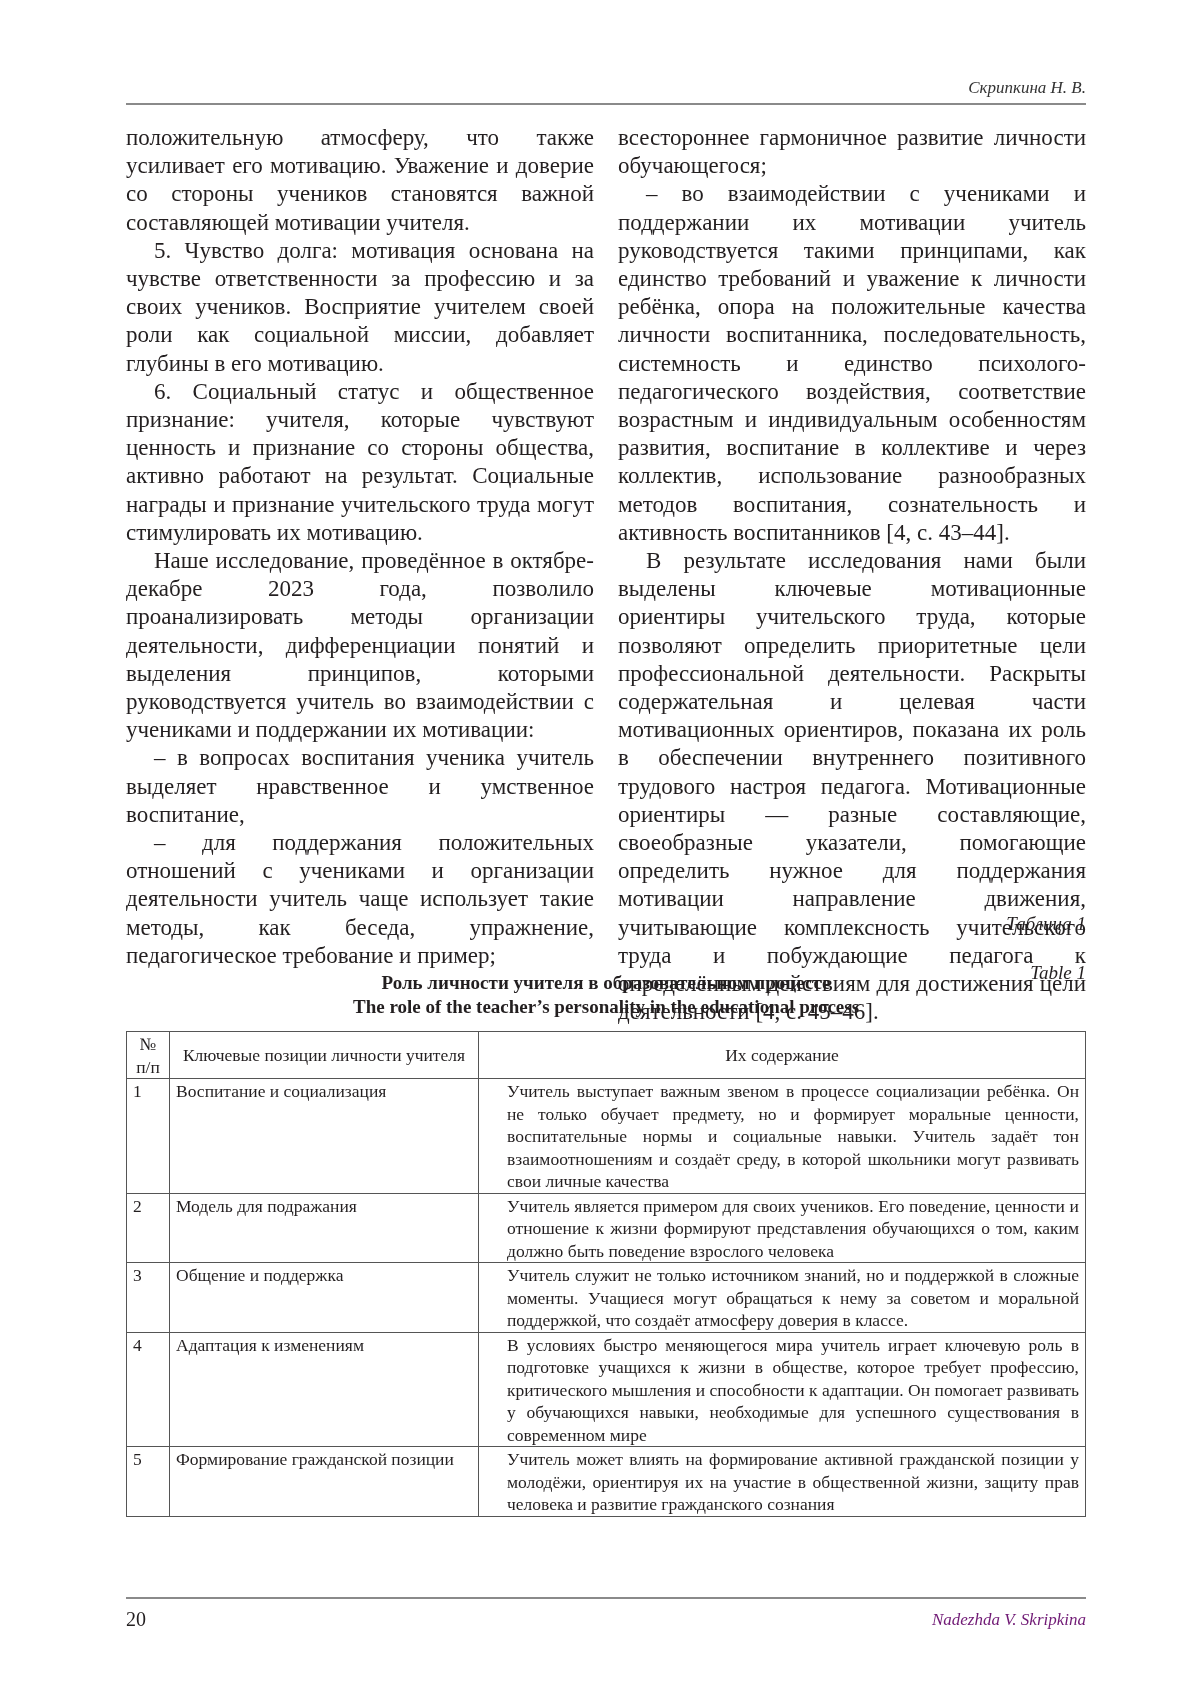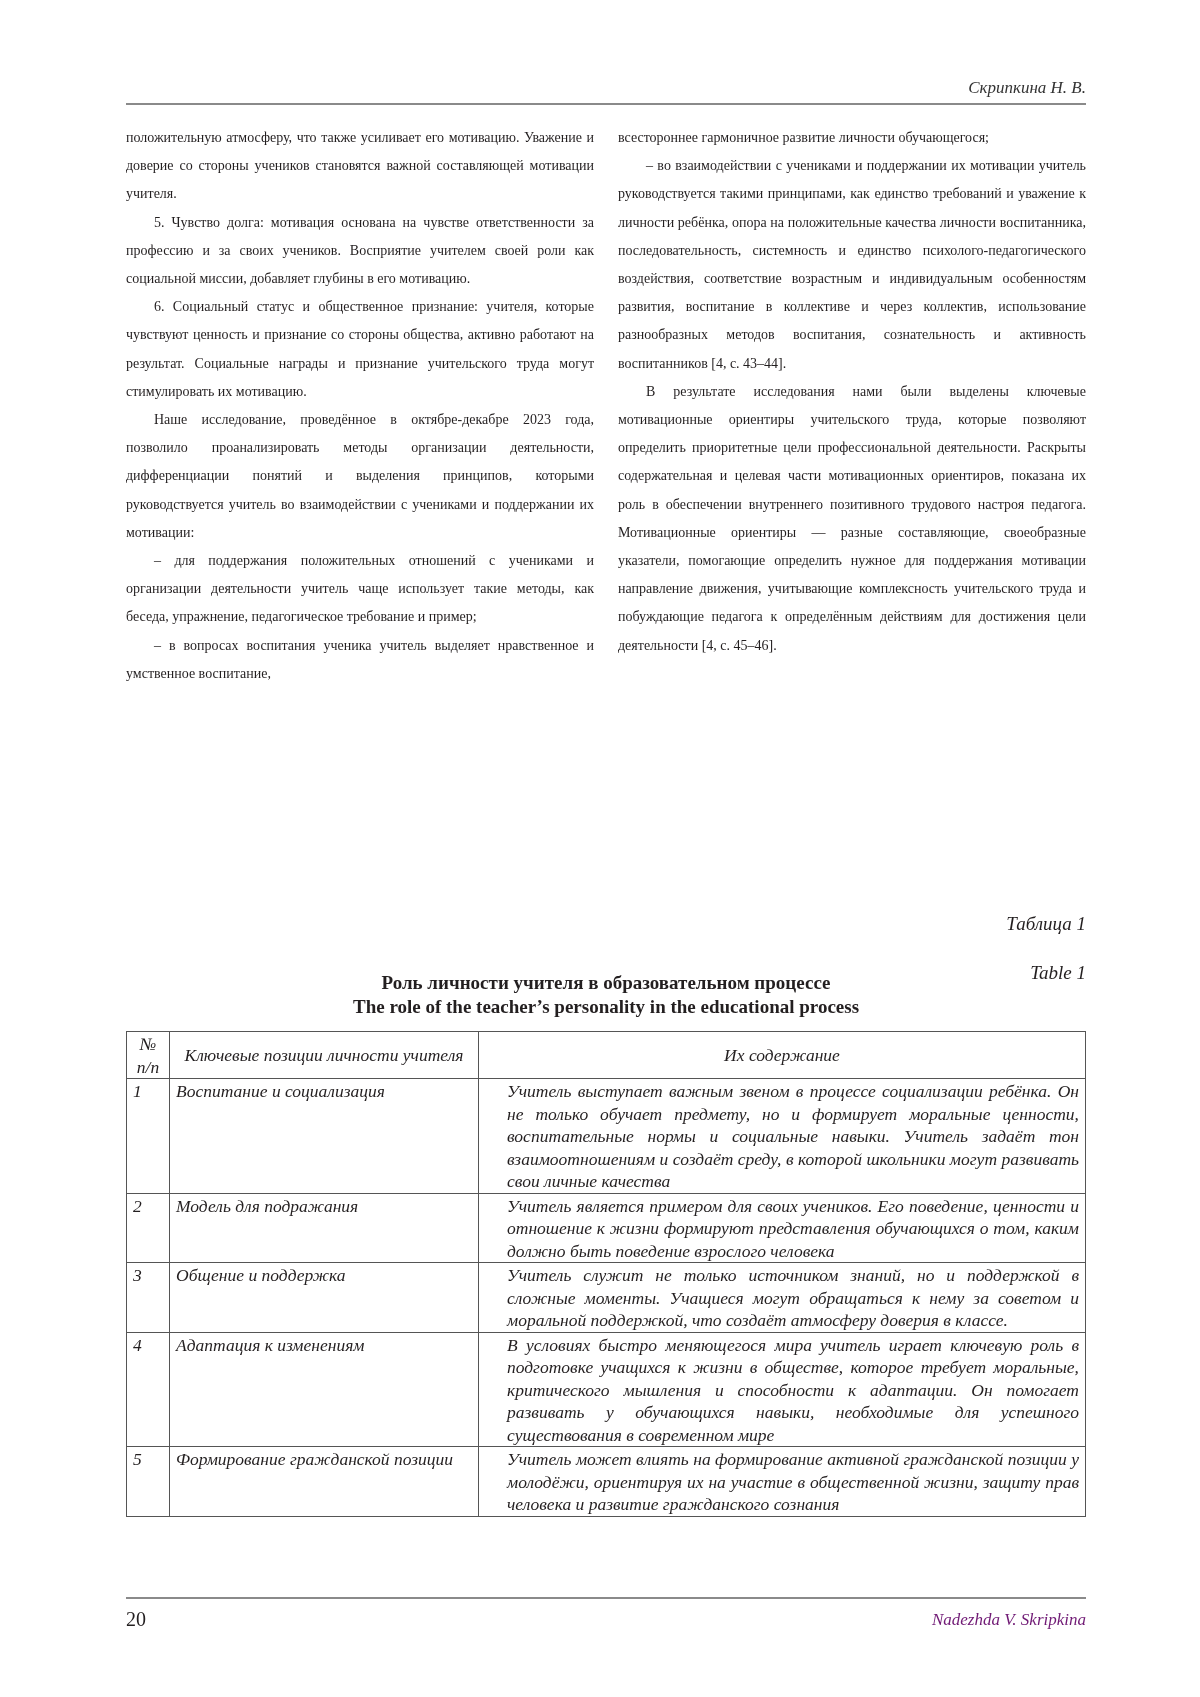--- a/index.html
+++ b/index.html
@@ -14,35 +14,35 @@
   .rule {
     position: absolute; left: 126px; width: 960px; height: 0;
     border-top: 2px solid #8a8a8a;
   }
   .rule.top { top: 103px; }
   .rule.bottom { top: 1597px; }
   .columns {
     position: absolute; left: 126px; top: 124px; width: 960px;
     display: flex; justify-content: space-between;
   }
-  .col { width: 468px; font-size: 14px; line-height: 28.2px; text-align: justify; }
+  .col { width: 468px; font-size: 23px; line-height: 28.2px; text-align: justify; }
   .col p { margin: 0; }
   .col p.indent { text-indent: 28px; }
   .col p.cont { text-indent: 0; }
   .table-label {
     position: absolute; left: 126px; width: 960px; text-align: right;
     font-style: italic; font-size: 19px; line-height: 24px;
   }
   .table-title {
     position: absolute; left: 126px; width: 960px; text-align: center;
     font-weight: bold; font-size: 19px; line-height: 24px;
   }
   table.data {
     position: absolute; left: 126px; top: 1031px; width: 960px;
-    border-collapse: collapse; font-size: 17.5px; line-height: 22.5px; font-style: italic;
+    border-collapse: collapse; font-size: 17.5px; line-height: 22.5px;
   }
   table.data th, table.data td {
     border: 1.5px solid #555; vertical-align: top; padding: 1px 6px 0 6px;
     font-weight: normal; text-align: left;
   }
   table.data th { text-align: center; vertical-align: middle; }
   table.data td.num { width: 30px; padding-left: 6px; }
   table.data td.pos { width: 296px; margin-left: 36px; }
   table.data td.content { text-align: justify; padding-left: 28px; }
   .footer-page {
@@ -57,22 +57,22 @@
 
 <div class="running-head">Скрипкина Н. В.</div>
 <div class="rule top"></div>
 
 <div class="columns">
   <div class="col">
     <p class="cont">положительную атмосферу, что также усиливает его мотивацию. Уважение и доверие со стороны учеников становятся важной составляющей мотивации учителя.</p>
     <p class="indent">5. Чувство долга: мотивация основана на чувстве ответственности за профессию и за своих учеников. Восприятие учителем своей роли как социальной миссии, добавляет глубины в его мотивацию.</p>
     <p class="indent">6. Социальный статус и общественное признание: учителя, которые чувствуют ценность и признание со стороны общества, активно работают на результат. Социальные награды и признание учительского труда могут стимулировать их мотивацию.</p>
     <p class="indent">Наше исследование, проведённое в октябре-декабре 2023 года, позволило проанализировать методы организации деятельности, дифференциации понятий и выделения принципов, которыми руководствуется учитель во взаимодействии с учениками и поддержании их мотивации:</p>
+    <p class="indent">– в вопросах воспитания ученика учитель выделяет нравственное и умственное воспитание,</p>
     <p class="indent">– для поддержания положительных отношений с учениками и организации деятельности учитель чаще использует такие методы, как беседа, упражнение, педагогическое требование и пример;</p>
-    <p class="indent">– в вопросах воспитания ученика учитель выделяет нравственное и умственное воспитание,</p>
   </div>
   <div class="col">
     <p class="cont">всестороннее гармоничное развитие личности обучающегося;</p>
     <p class="indent">– во взаимодействии с учениками и поддержании их мотивации учитель руководствуется такими принципами, как единство требований и уважение к личности ребёнка, опора на положительные качества личности воспитанника, последовательность, системность и единство психолого-педагогического воздействия, соответствие возрастным и индивидуальным особенностям развития, воспитание в коллективе и через коллектив, использование разнообразных методов воспитания, сознательность и активность воспитанников [4, с. 43–44].</p>
     <p class="indent">В результате исследования нами были выделены ключевые мотивационные ориентиры учительского труда, которые позволяют определить приоритетные цели профессиональной деятельности. Раскрыты содержательная и целевая части мотивационных ориентиров, показана их роль в обеспечении внутреннего позитивного трудового настроя педагога. Мотивационные ориентиры — разные составляющие, своеобразные указатели, помогающие определить нужное для поддержания мотивации направление движения, учитывающие комплексность учительского труда и побуждающие педагога к определённым действиям для достижения цели деятельности [4, с. 45–46].</p>
   </div>
 </div>
 
 <div class="table-label" style="top: 912px;">Таблица 1</div>
 <div class="table-label" style="top: 961px;">Table 1</div>
@@ -99,21 +99,21 @@
       <td class="content">Учитель является примером для своих учеников. Его поведение, ценности и отношение к жизни формируют представления обучающихся о том, каким должно быть поведение взрослого человека</td>
     </tr>
     <tr>
       <td class="num">3</td>
       <td class="pos">Общение и поддержка</td>
       <td class="content">Учитель служит не только источником знаний, но и поддержкой в сложные моменты. Учащиеся могут обращаться к нему за советом и моральной поддержкой, что создаёт атмосферу доверия в классе.</td>
     </tr>
     <tr>
       <td class="num">4</td>
       <td class="pos">Адаптация к изменениям</td>
-      <td class="content">В условиях быстро меняющегося мира учитель играет ключевую роль в подготовке учащихся к жизни в обществе, которое требует моральные, критического мышления и способности к адаптации. Он помогает развивать у обучающихся навыки, необходимые для успешного существования в современном мире</td>
+      <td class="content">В условиях быстро меняющегося мира учитель играет ключевую роль в подготовке учащихся к жизни в обществе, которое требует профессию, критического мышления и способности к адаптации. Он помогает развивать у обучающихся навыки, необходимые для успешного существования в современном мире</td>
     </tr>
     <tr>
       <td class="num">5</td>
       <td class="pos">Формирование гражданской позиции</td>
       <td class="content">Учитель может влиять на формирование активной гражданской позиции у молодёжи, ориентируя их на участие в общественной жизни, защиту прав человека и развитие гражданского сознания</td>
     </tr>
   </tbody>
 </table>
 
 <div class="rule bottom"></div>

